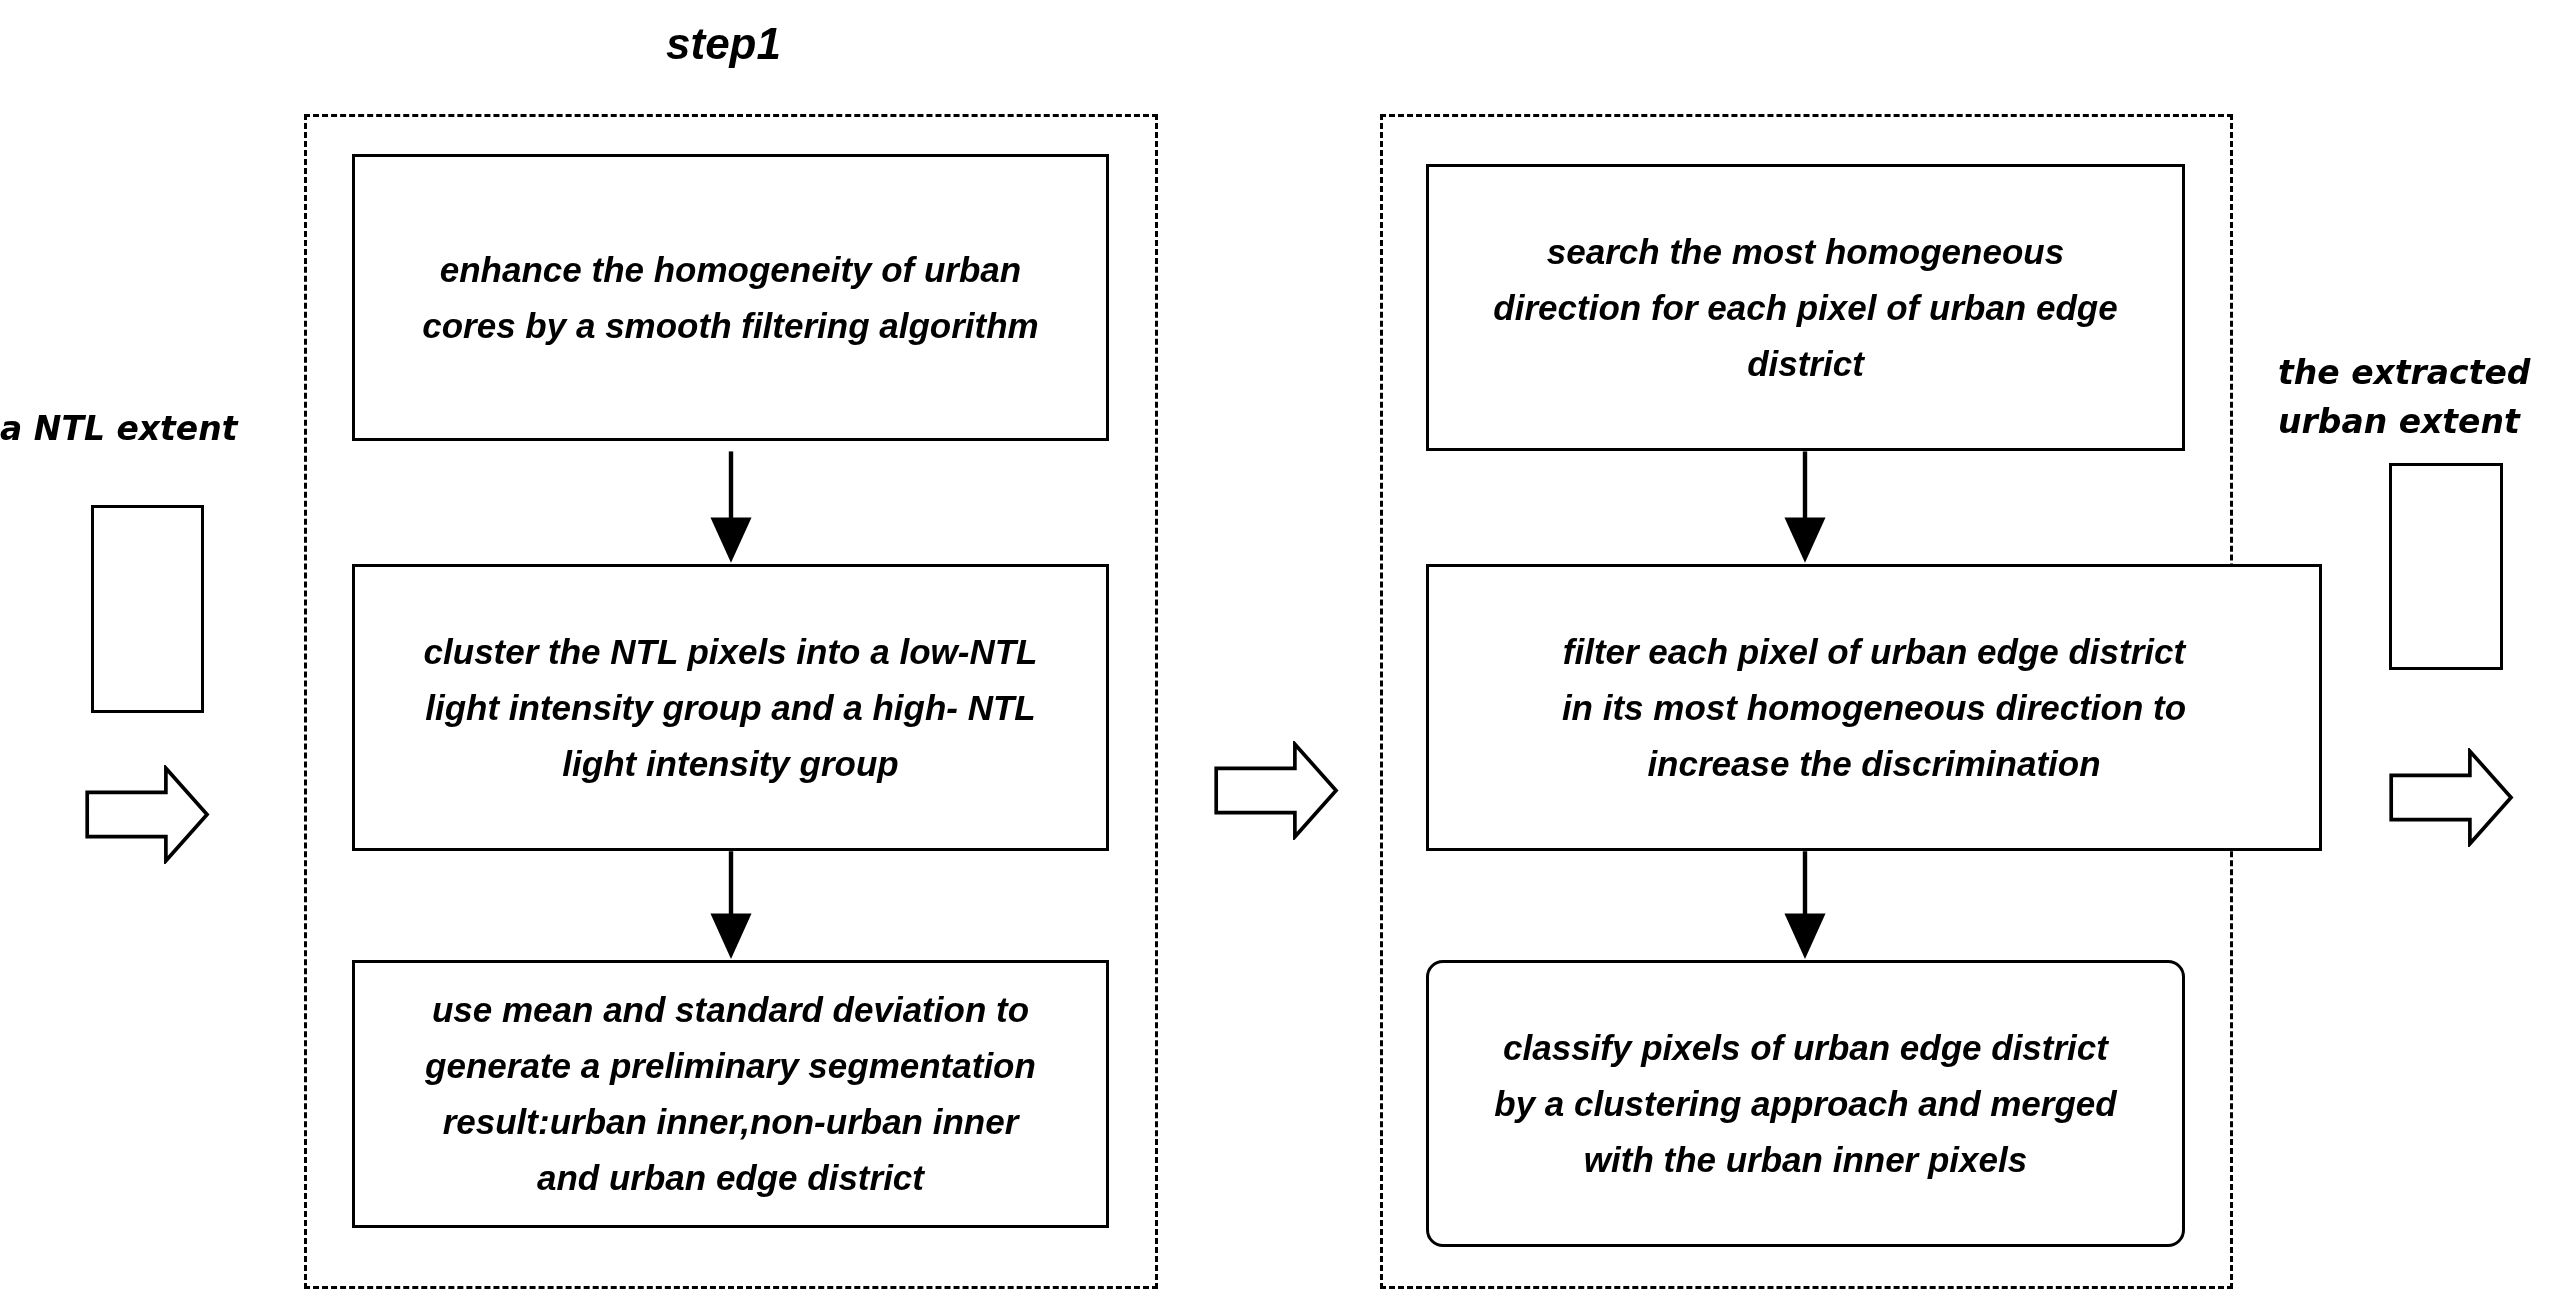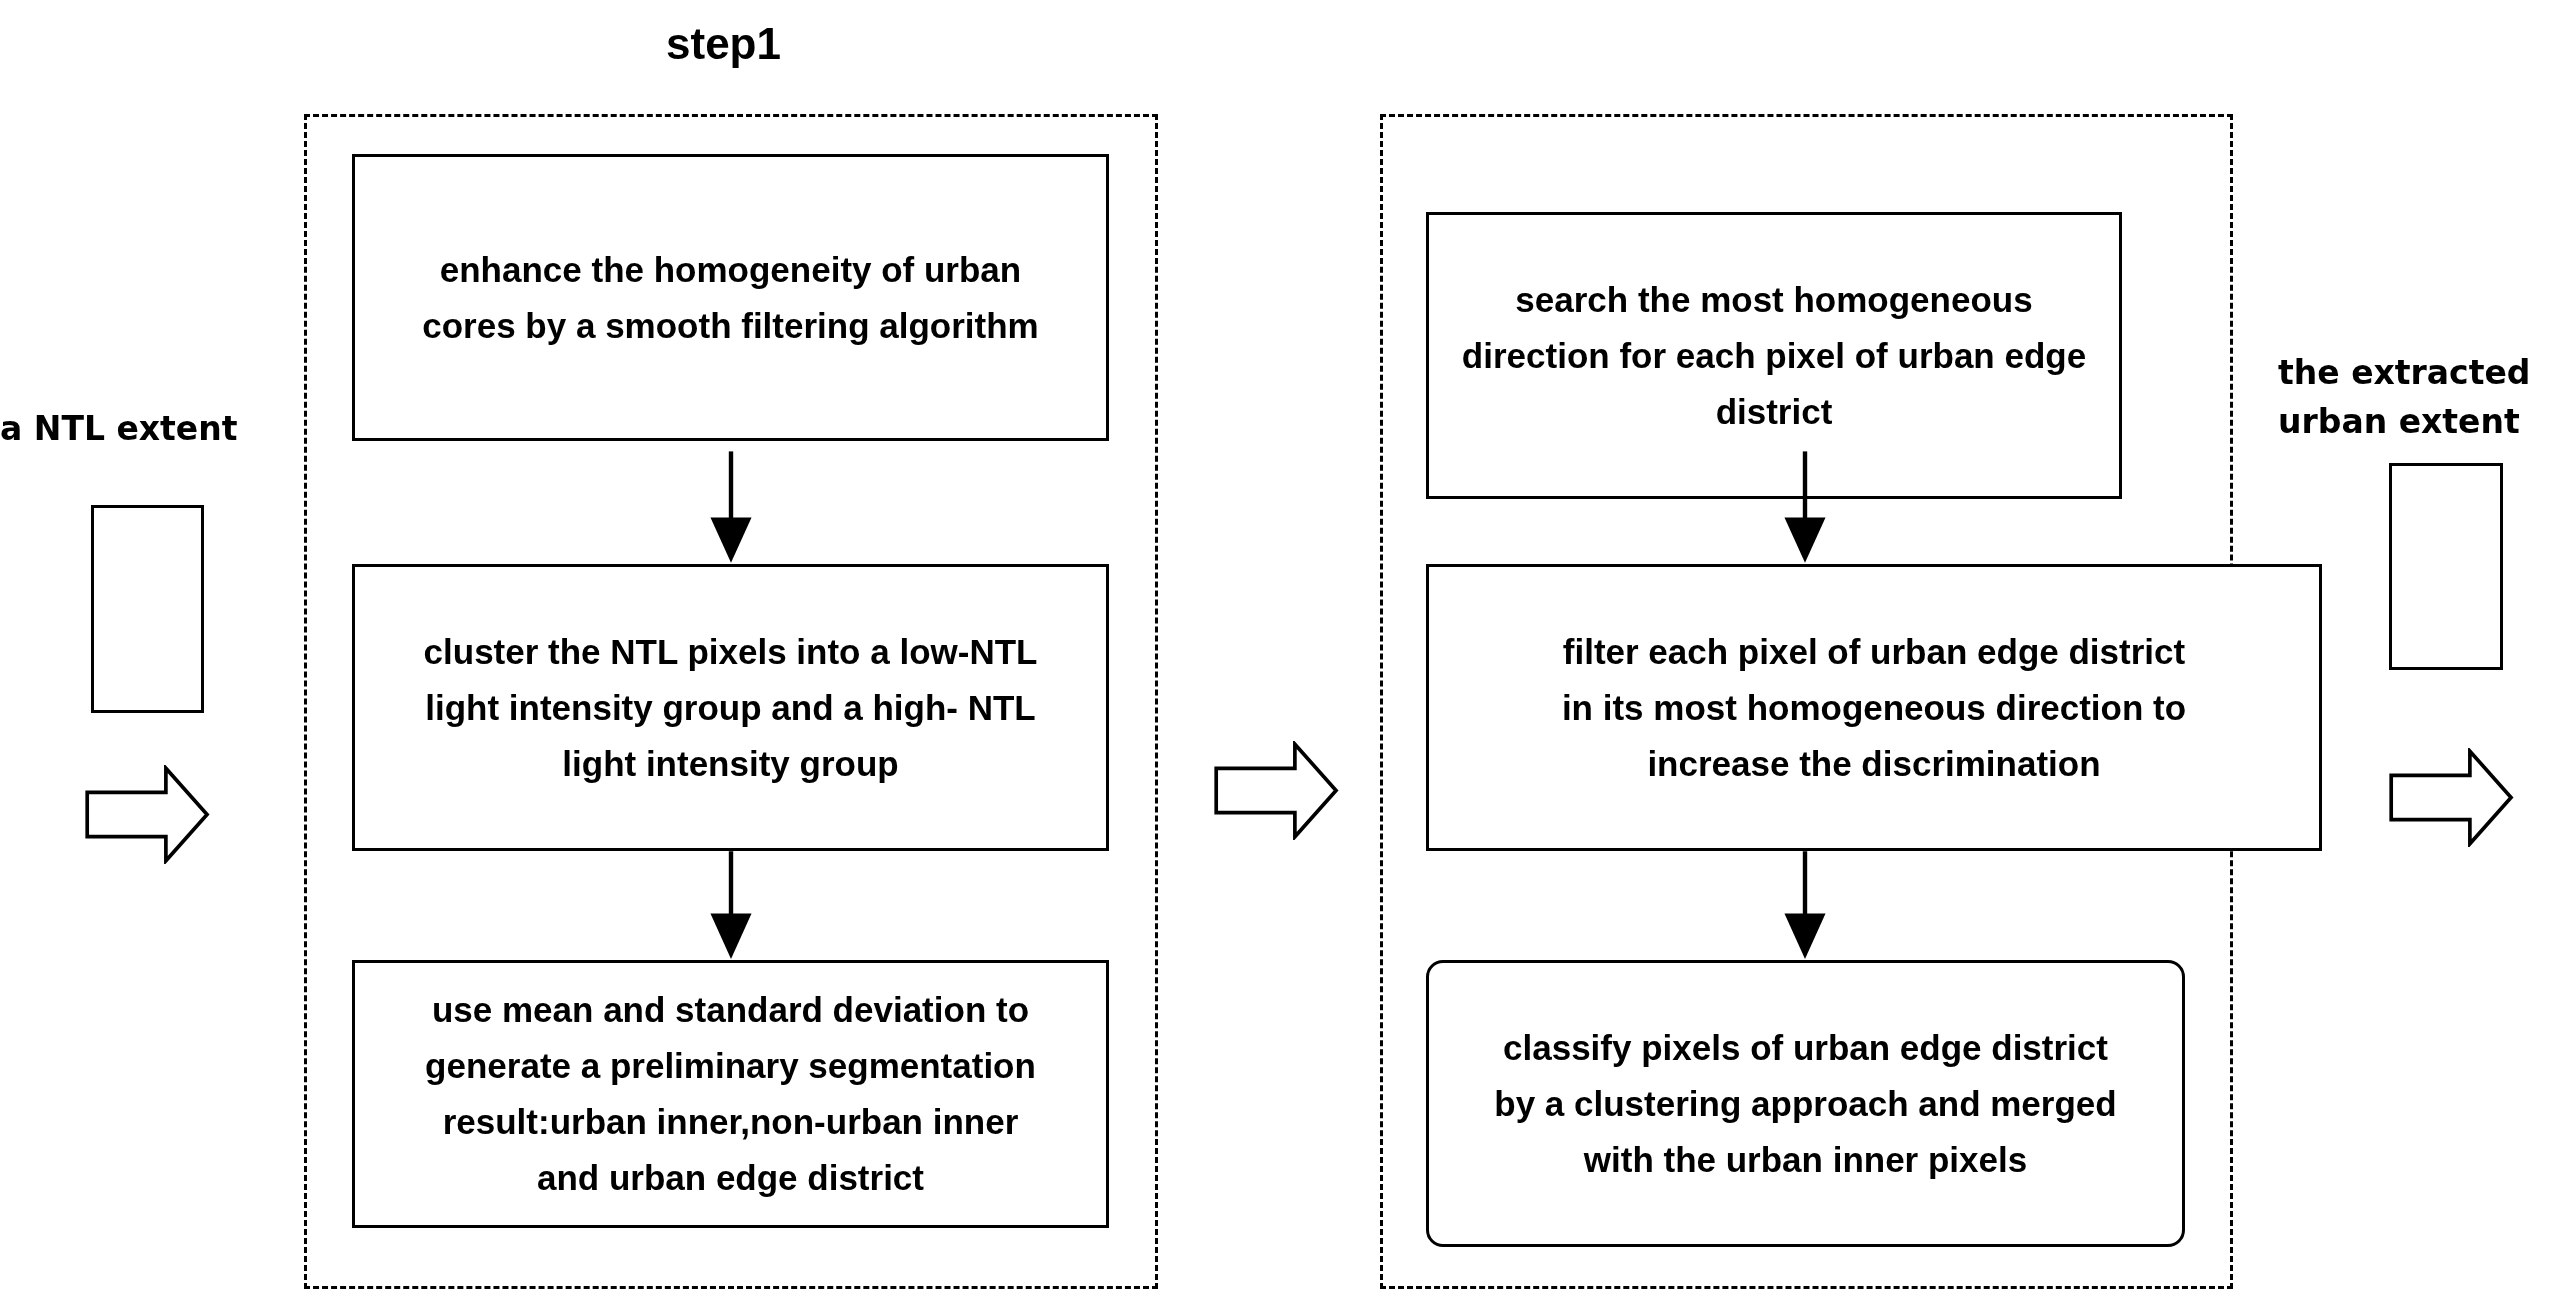--- a/index.html
+++ b/index.html
@@ -4,20 +4,21 @@
 <style>
   html, body { margin: 0; padding: 0; background: #ffffff; }
   .canvas {
     position: relative;
     width: 2576px;
     height: 1311px;
     background: #ffffff;
     font-family: "Liberation Sans", sans-serif;
     color: #000000;
     overflow: hidden;
+    font-style: italic;
   }
   .dashed-group {
     position: absolute;
     border: 3.7px dashed #000000;
     box-sizing: border-box;
     background: transparent;
   }
   .step-title {
     position: absolute;
     width: 295px;
@@ -91,21 +92,21 @@
 generate a preliminary segmentation
 result:urban inner,non-urban inner
 and urban edge district</div>
 
   <svg class="arrow" style="left:1214px; top:741px;" width="125" height="99" viewBox="0 0 170 134">
     <polygon points="3,37 110,37 110,4 166,67 110,130 110,97 3,97" fill="#ffffff" stroke="#000000" stroke-width="5"></polygon>
   </svg>
 
   <div class="dashed-group" style="left:1380px; top:114px; width:853px; height:1175px;"></div>
 
-  <div class="proc-box" style="left:1426px; top:164px; width:696px; height:287px;margin-top:48px;">search the most homogeneous
+  <div class="proc-box" style="left:1426px; top:164px; width:759px; height:287px;">search the most homogeneous
 direction for each pixel of urban edge
 district</div>
   <svg class="arrow" style="left:1783px; top:451px;" width="44" height="113" viewBox="0 0 60 153">
     <line x1="30" y1="0" x2="30" y2="98" stroke="#000000" stroke-width="6"></line>
     <polygon points="2,90 58,90 30,152" fill="#000000"></polygon>
   </svg>
   <div class="proc-box" style="left:1426px; top:564px; width:896px; height:287px;">filter each pixel of urban edge district
 in its most homogeneous direction to
 increase the discrimination</div>
   <svg class="arrow" style="left:1783px; top:851px;" width="44" height="109" viewBox="0 0 60 148">

